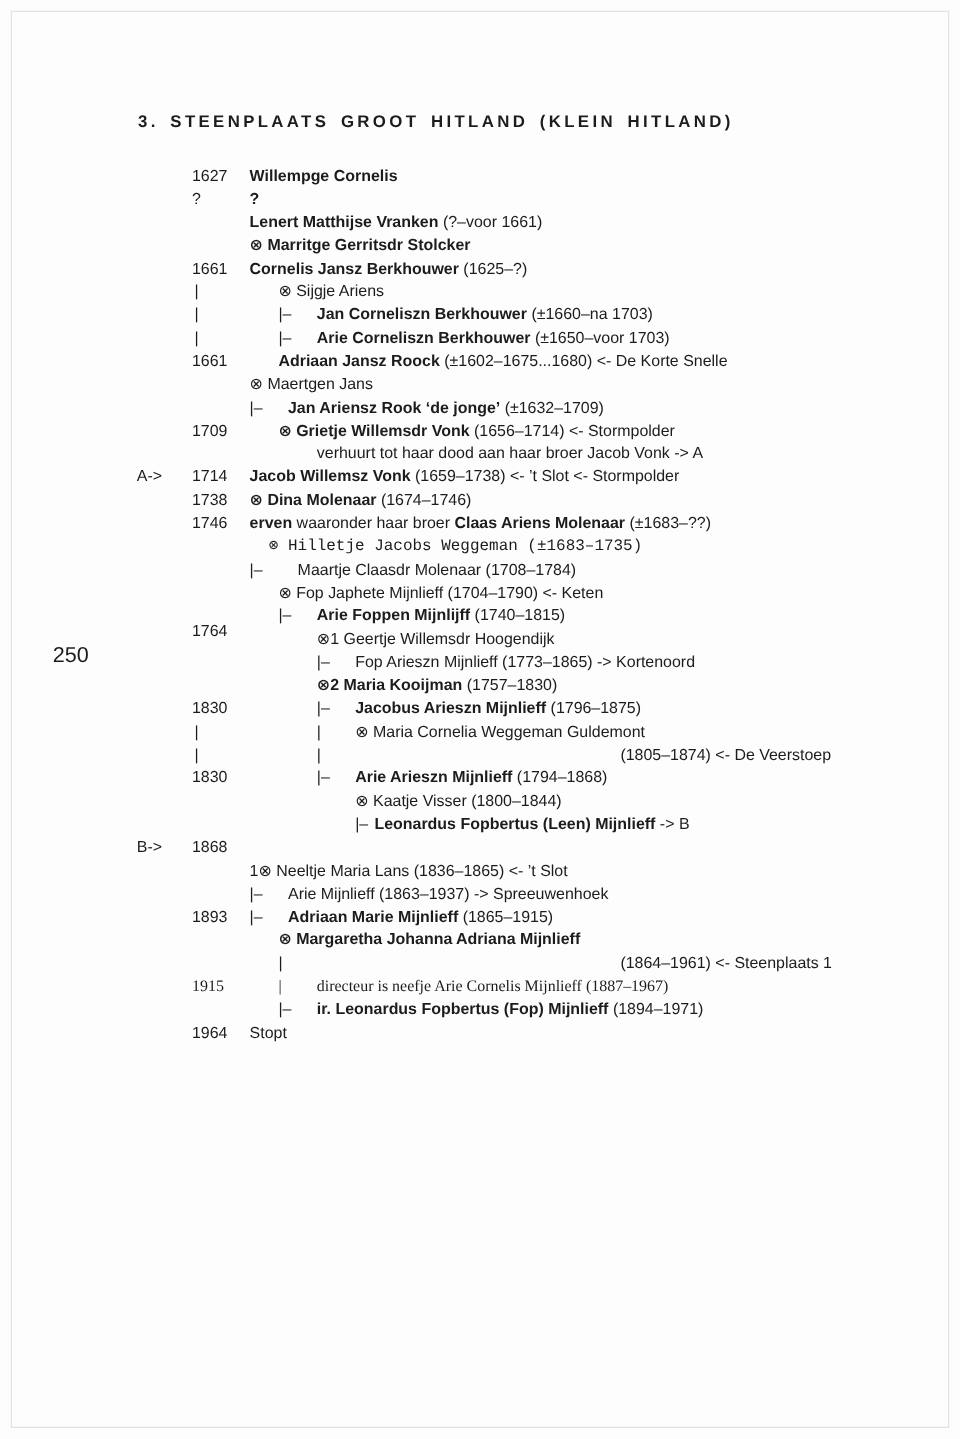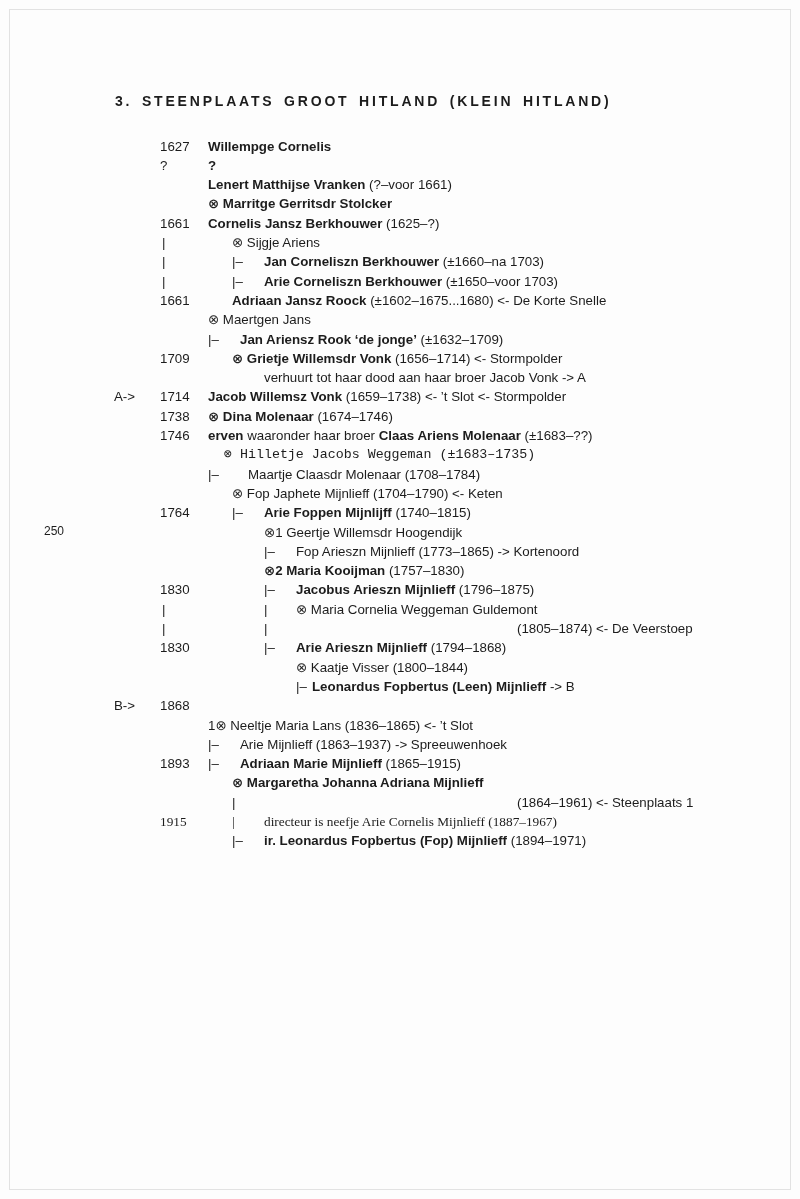--- a/index.html
+++ b/index.html
@@ -27,22 +27,22 @@
     top: 93px;
     font-size: 14px;
     font-weight: bold;
     letter-spacing: 2.8px;
     word-spacing: 3px;
     white-space: nowrap;
   }
   .page-number {
     position: absolute;
     left: 44px;
-    top: 524px;
-    font-size: 12px;
+    top: 536px;
+    font-size: 18px;
   }
   #tree {
     position: absolute;
     left: 0; top: 0;
     width: 800px; height: 1199px;
   }
   .row {
     position: absolute;
     left: 0;
     width: 800px;
@@ -135,21 +135,21 @@
       <span style="left: 224px; font-family: Liberation Mono, monospace;"><span>⊗ Hilletje Jacobs Weggeman (±1683–1735)</span></span>
     </div>
     <div class="row" style="top: 464.6px;">
       <span style="left: 208px;"><span>|–</span></span>
       <span style="left: 248px;"><span>Maartje Claasdr Molenaar (1708–1784)</span></span>
     </div>
     <div class="row" style="top: 483.9px;">
       <span style="left: 232px;"><span>⊗ Fop Japhete Mijnlieff (1704–1790) &lt;- Keten</span></span>
     </div>
     <div class="row" style="top: 503.2px;">
-      <span style="left: 160px;"><span>1764</span></span>
+      <span style="left: 160px; margin-top: 13px;"><span>1764</span></span>
       <span style="left: 232px;"><span>|–</span></span>
       <span style="left: 264px;"><span class="b">Arie Foppen Mijnlijff</span><span> (1740–1815)</span></span>
     </div>
     <div class="row" style="top: 522.5px;">
       <span style="left: 264px;"><span>⊗1 Geertje Willemsdr Hoogendijk</span></span>
     </div>
     <div class="row" style="top: 541.8px;">
       <span style="left: 264px;"><span>|–</span></span>
       <span style="left: 296px;"><span>Fop Arieszn Mijnlieff (1773–1865) -&gt; Kortenoord</span></span>
     </div>
@@ -208,13 +208,17 @@
     </div>
     <div class="row" style="top: 812px; font-family: Liberation Serif, serif;">
       <span style="left: 160px;"><span>1915</span></span>
       <span style="left: 232px;"><span>|</span></span>
       <span style="left: 264px;"><span>directeur is neefje Arie Cornelis Mijnlieff (1887–1967)</span></span>
     </div>
     <div class="row" style="top: 831.3px;">
       <span style="left: 232px;"><span>|–</span></span>
       <span style="left: 264px;"><span class="b">ir. Leonardus Fopbertus (Fop) Mijnlieff</span><span> (1894–1971)</span></span>
     </div>
+    <div class="row" style="top: 850.6px;">
+      <span style="left: 160px;"><span>1964</span></span>
+      <span style="left: 208px;"><span>Stopt</span></span>
+    </div>
   </div>
 
 </body></html>

